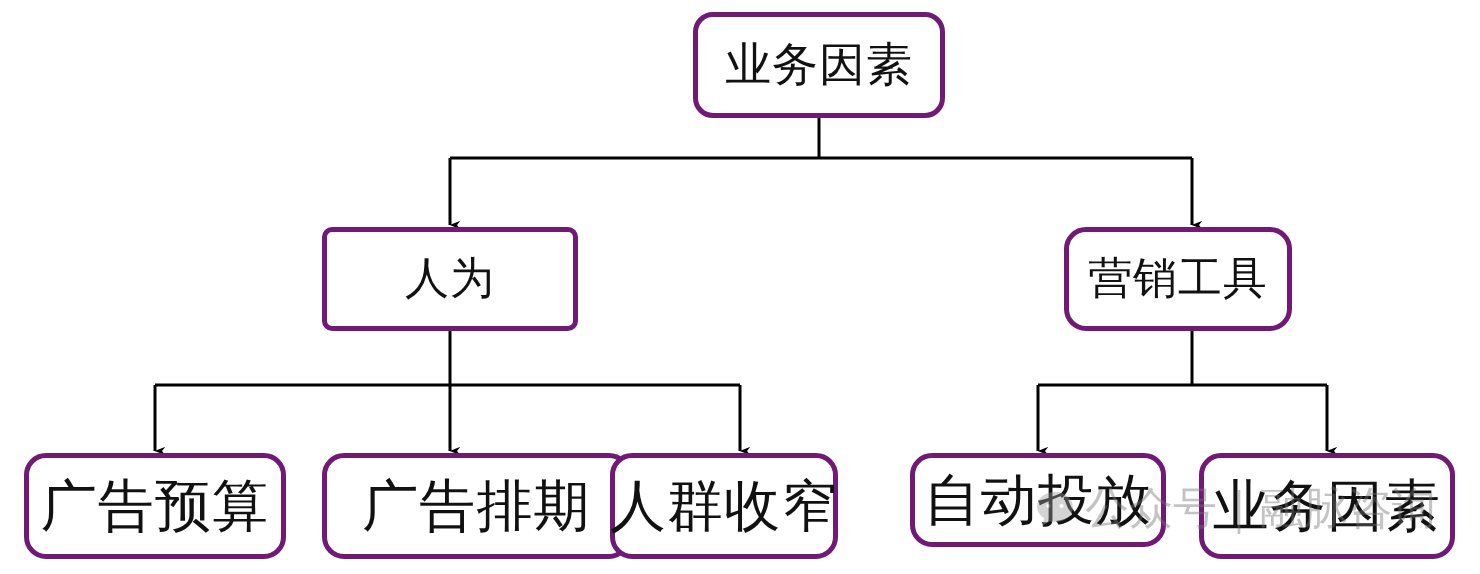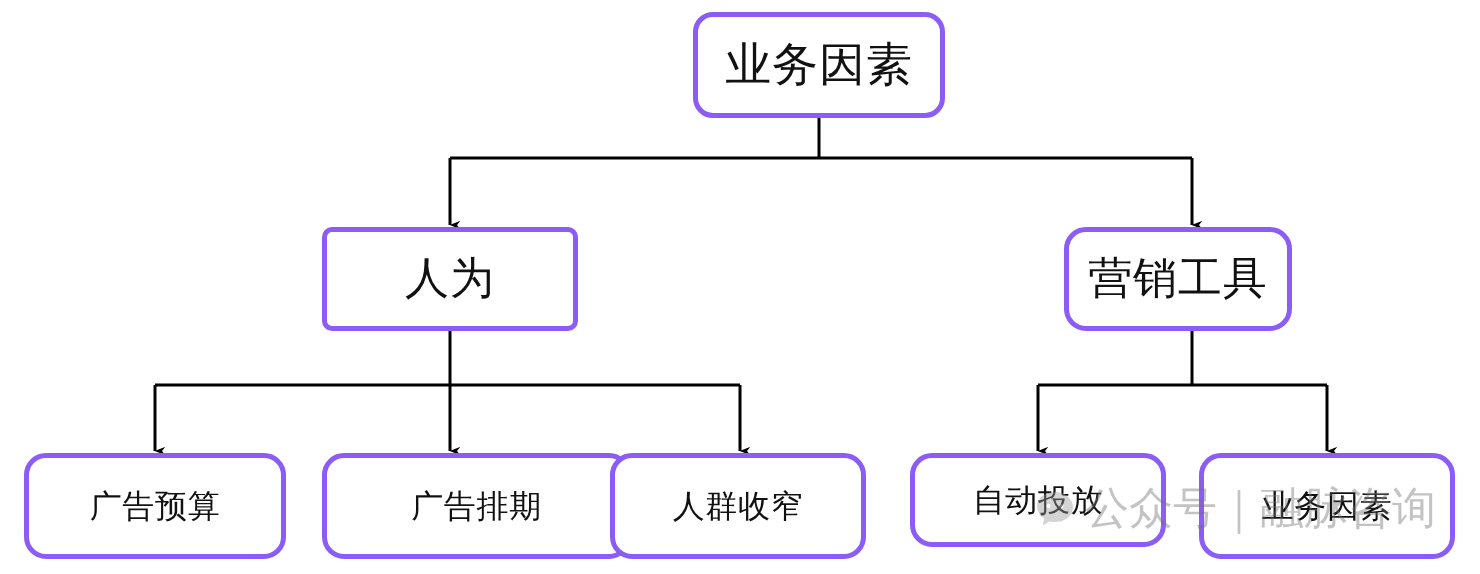--- a/index.html
+++ b/index.html
@@ -21,40 +21,40 @@
     position: absolute;
     left: 0;
     top: 0;
     width: 1480px;
     height: 574px;
   }
   .node {
     position: absolute;
     box-sizing: border-box;
     background: #ffffff;
-    border: 5px solid #8b5cf6;
+    border: 5px solid #701a75;
     border-radius: 22px;
     display: flex;
     align-items: center;
     justify-content: center;
     z-index: 3;
   }
   .node-label {
     font-family: "Liberation Serif", "DejaVu Serif", serif;
     color: #111111;
     letter-spacing: 0.02em;
     line-height: 1;
     white-space: nowrap;
   }
   .node.level-0 { border-width: 5px; border-radius: 20px; }
   .node.level-0 .node-label { font-size: 46px; }
   .node.level-1 { border-width: 5px; border-radius: 22px; }
   .node.level-1 .node-label { font-size: 44px; }
   .node.level-2 { border-width: 5px; border-radius: 22px; }
-  .node.level-2 .node-label { font-size: 32px; }
+  .node.level-2 .node-label { font-size: 56px; }
 
   #watermark-layer {
     position: absolute;
     left: 0;
     top: 0;
     width: 1480px;
     height: 574px;
     z-index: 6;
     pointer-events: none;
   }
@@ -130,21 +130,21 @@
   </div>
 
   <div class="node level-2" style="left:24px; top:453px; width:262px; height:106px;">
     <span class="node-label">广告预算</span>
   </div>
 
   <div class="node level-2" style="left:322px; top:453px; width:309px; height:106px;align-items:center;">
     <span class="node-label">广告排期</span>
   </div>
 
-  <div class="node level-2" style="left:610px; top:453px; width:256px; height:106px;">
+  <div class="node level-2" style="left:610px; top:453px; width:228px; height:106px;">
     <span class="node-label">人群收窄</span>
   </div>
 
   <div class="node level-2" style="left:910px; top:453px; width:256px; height:94px;">
     <span class="node-label">自动投放</span>
   </div>
 
   <div class="node level-2" style="left:1199px; top:453px; width:256px; height:106px;">
     <span class="node-label">业务因素</span>
   </div>

